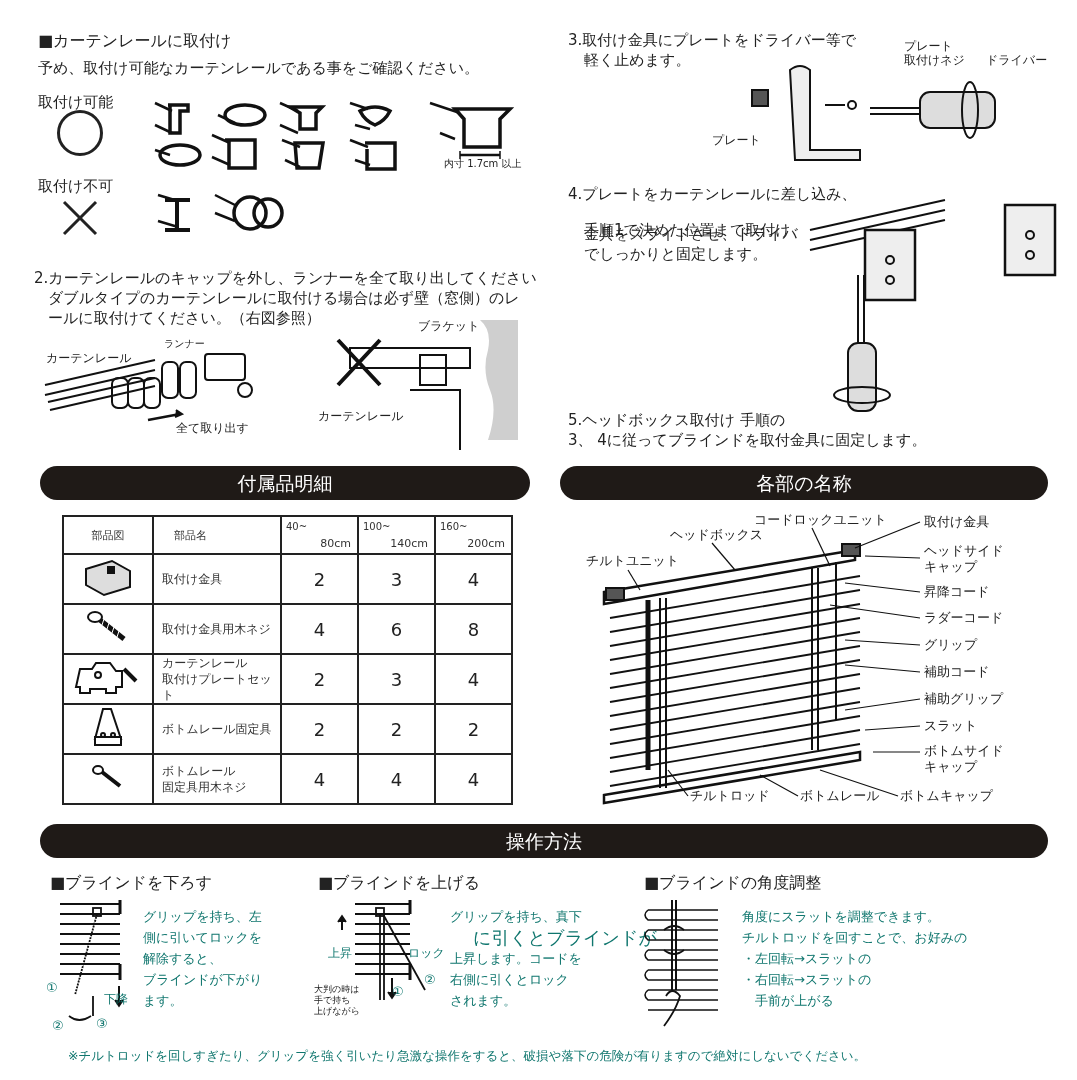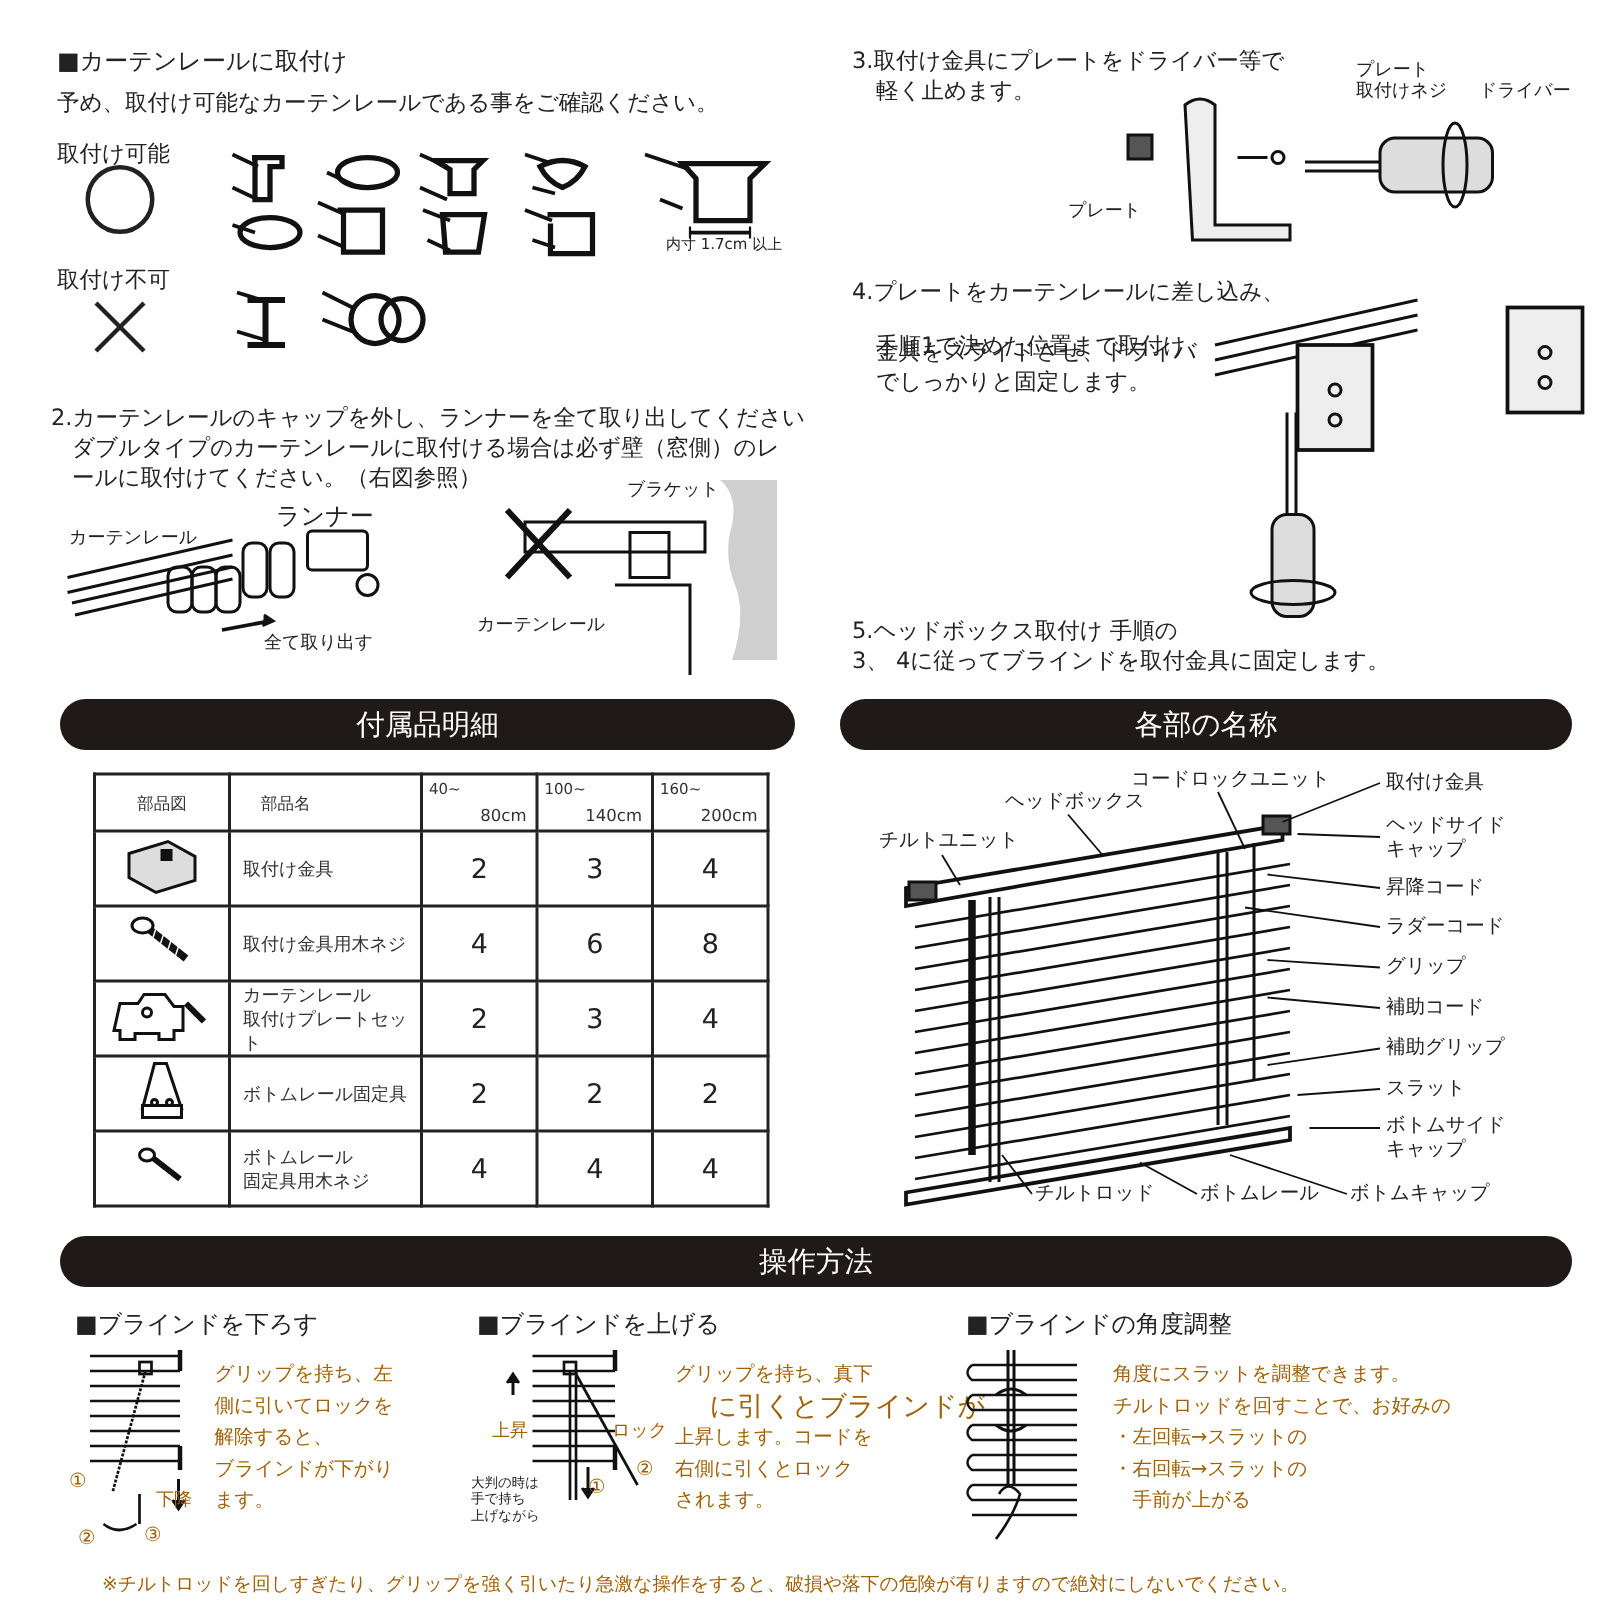--- a/index.html
+++ b/index.html
@@ -1,20 +1,20 @@
 <!DOCTYPE html>
 <html><head>
 <meta charset="utf-8">
 <style>
   * { box-sizing: border-box; margin: 0; padding: 0; }
   html, body { width: 1077px; height: 1080px; background: #ffffff; overflow: hidden; }
   body { position: relative; font-family: "DejaVu Sans", sans-serif; color: #222; }
   .abs { position: absolute; }
   .txt { font-size: 15px; line-height: 20px; color: #222; white-space: nowrap; }
-  .sm { font-size: 12px; line-height: 15px; color: #a16207; white-space: nowrap; }
+  .sm { font-size: 12px; line-height: 15px; color: #0f766e; white-space: nowrap; }
   .xs { font-size: 10px; line-height: 12px; color: #222; white-space: nowrap; }
   .hd { font-size: 16px; line-height: 22px; color: #222; white-space: nowrap; }
   .bar { position: absolute; height: 34px; background: #1f1a17; border-radius: 17px; color: #fff;
          font-size: 19px; line-height: 34px; text-align: center; }
   table.parts { position: absolute; left: 62px; top: 515px; border-collapse: collapse; width: 451px; }
   table.parts td { border: 2px solid #222; height: 50px; vertical-align: middle; }
   table.parts tr.head td { height: 38px; }
   .c-img { width: 90px; text-align: center; }
   .c-name { width: 128px; padding-left: 8px; font-size: 12px; line-height: 16px; color: #333; }
   .c-num { width: 77px; text-align: center; font-size: 18px; color: #222; }
@@ -85,21 +85,21 @@
       <rect x="104" y="38" width="16" height="30" rx="6"></rect>
     <rect x="122" y="22" width="16" height="36" rx="6"></rect>
       <rect x="140" y="22" width="16" height="36" rx="6"></rect>
     <rect x="165" y="14" width="40" height="26" rx="3"></rect>
       <circle cx="205" cy="50" r="7"></circle>
     <path d="M108 80 L140 74" stroke-width="2.5"></path>
       <path d="M136 70 l6 4 l-7 3" fill="#111"></path>
   </g>
 </svg>
 <div class="lbl" style="left:46px;top:350px;font-size:12px;">カーテンレール</div>
-<div class="lbl" style="left:164px;top:336px;font-size:16px;margin-left:20px;">ランナー</div>
+<div class="lbl" style="left:164px;top:336px;font-size:10px;">ランナー</div>
 <div class="lbl" style="left:176px;top:420px;font-size:12px;">全て取り出す</div>
 
 <svg style="left:330px;top:320px;" width="200" height="120">
   <g fill="none" stroke="#111" stroke-width="2">
     <path d="M20 28 h120 v20 h-120 z"></path>
       <rect x="90" y="35" width="26" height="30"></rect>
     <path d="M80 70 h50 v60"></path>
     <path d="M8 20 L50 65 M50 20 L8 65" stroke-width="4"></path>
   </g>
   <path d="M150 0 q12 10 8 30 q-6 20 2 40 q8 20 -2 50 h30 v-120 z" fill="#cfcfcf"></path>

